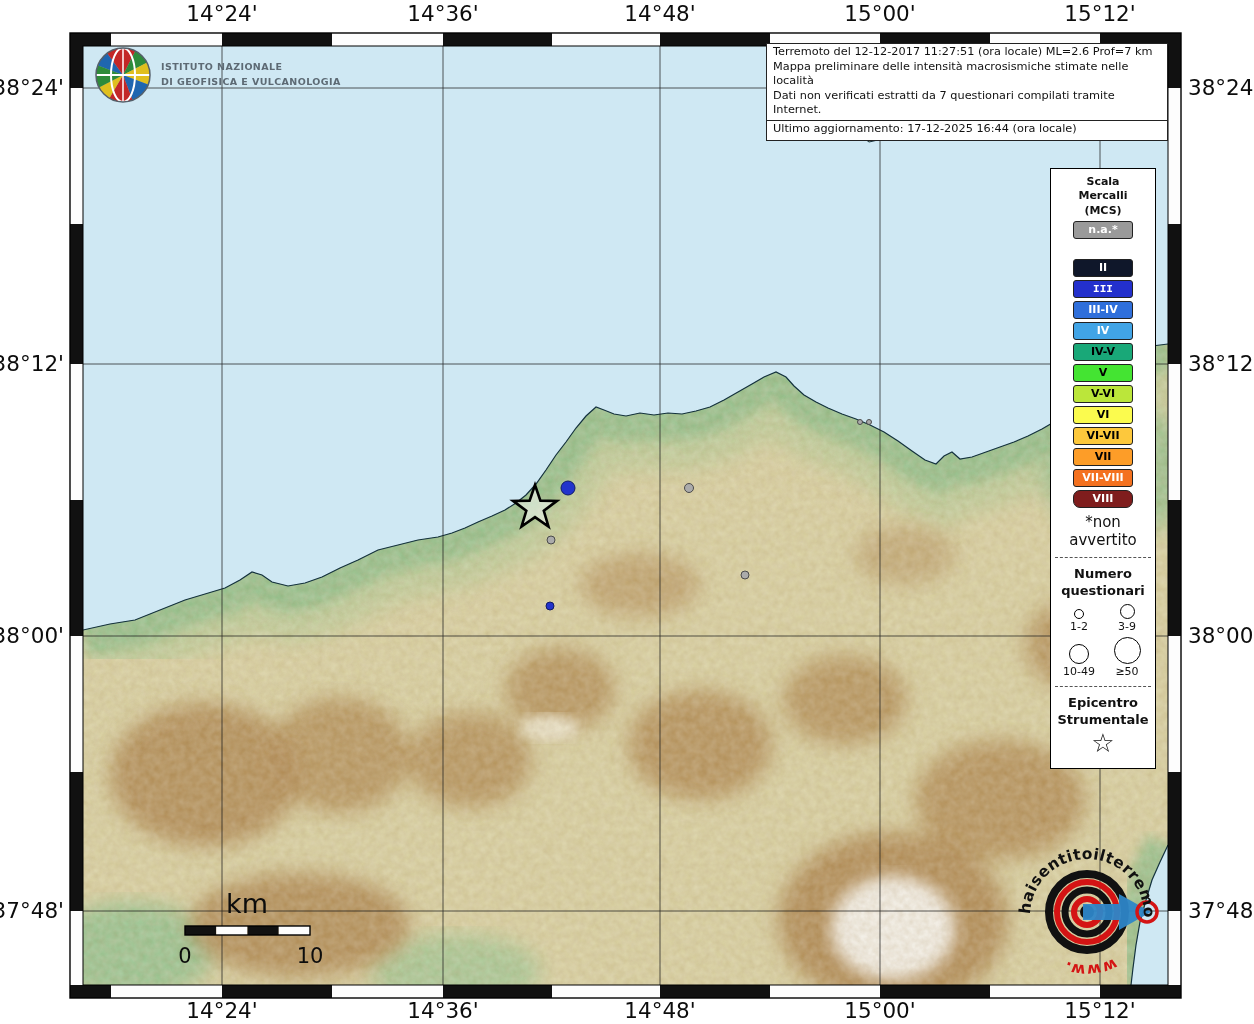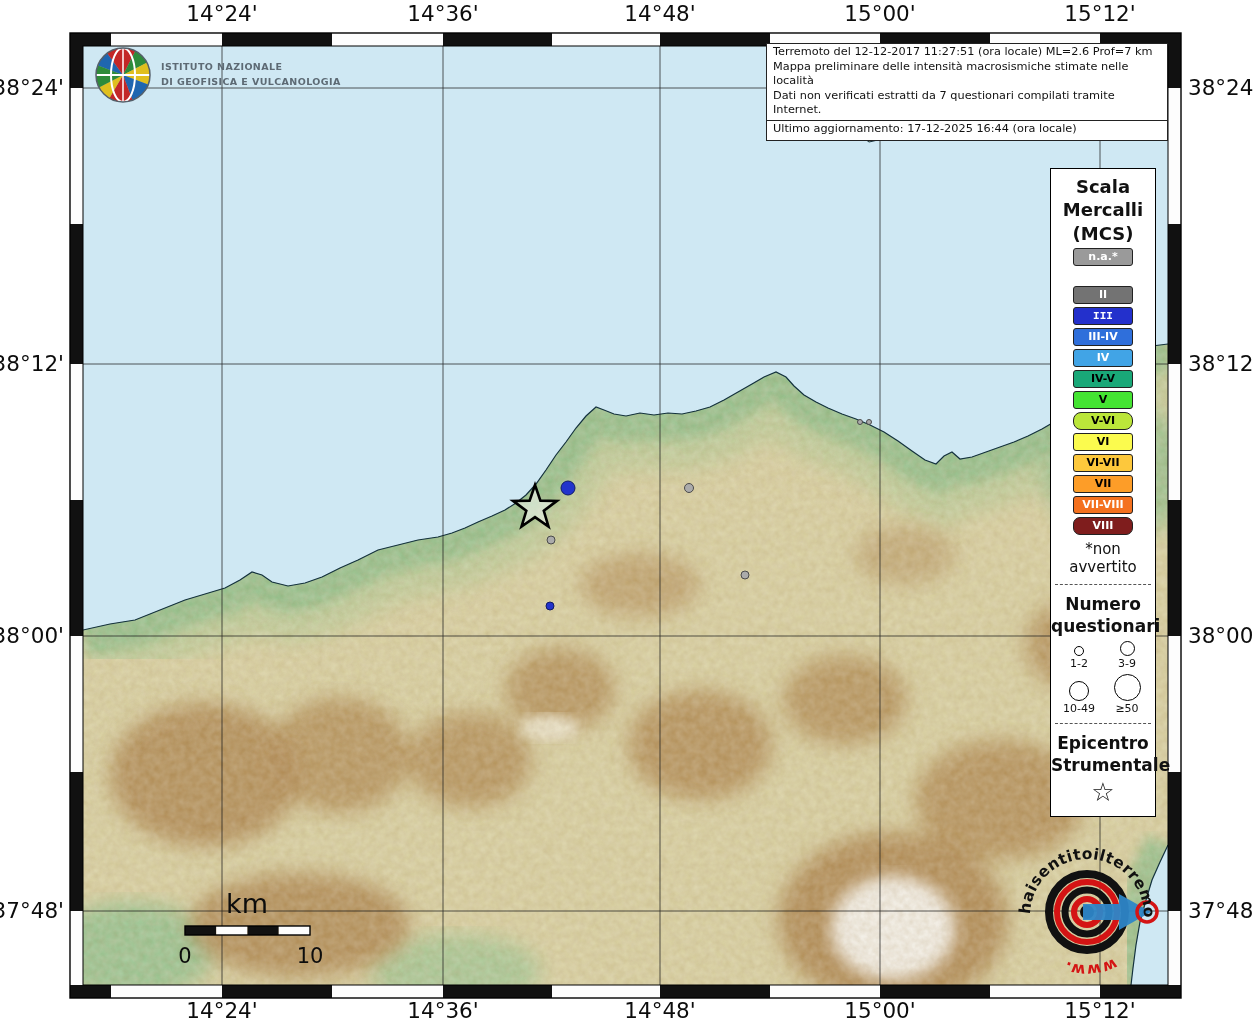--- a/index.html
+++ b/index.html
@@ -9,26 +9,26 @@
 
   .infobox{position:absolute;left:766px;top:43px;width:388px;background:#ffffff;
            border:1px solid #222;font-size:11.3px;line-height:14.6px;padding:1px 6px 2px;}
   .infobox .last{border-top:1px solid #222;margin:2px -6px 0;padding:1px 6px 1px;}
 
   .ingv{position:absolute;left:94px;top:46px;display:flex;align-items:center;gap:9px;}
   .ingv-text{font-size:9.5px;font-weight:bold;color:#5d6a74;letter-spacing:.4px;line-height:1.55;}
 
   .legend{position:absolute;left:1050px;top:168px;width:104px;background:#ffffff;
           border:1px solid #000;text-align:center;padding-bottom:10px;}
-  .legend-title{font-size:18px;font-weight:bold;line-height:1.3;padding-top:6px;}
+  .legend-title{font-size:11px;font-weight:bold;line-height:1.3;padding-top:6px;}
   .swatch{width:58px;height:16px;margin:3px auto;border:1px solid #222;border-radius:3px;
           font-size:11px;font-weight:bold;line-height:16px;}
   .footnote{font-size:15px;margin-top:5px;}
   .sep{border-top:1px dashed #555;margin:8px 4px;}
-  .qtitle{font-size:17px;font-weight:bold;line-height:1.3;text-align:center;}
+  .qtitle{font-size:13px;font-weight:bold;line-height:1.3;text-align:center;}
   .qgrid{display:grid;grid-template-columns:1fr 1fr;row-gap:4px;align-items:end;
          justify-items:center;padding:4px 4px 0;}
   .qcell{display:flex;flex-direction:column;align-items:center;gap:1px;}
   .qcirc{border:1.5px solid #000;border-radius:50%;background:#fff;}
   .q1{width:8px;height:8px;} .q2{width:13px;height:13px;}
   .q3{width:18px;height:18px;} .q4{width:25px;height:25px;}
   .qlabel{font-size:11px;}
   .star-glyph{font-size:26px;line-height:1.05;margin-top:2px;}
 </style>
 </head>
@@ -278,27 +278,27 @@
   <div class="last">Ultimo aggiornamento: 17-12-2025 16:44 (ora locale)</div>
 </div>
 
 <div class="legend">
   <div class="legend-title">
     <div>Scala</div>
     <div>Mercalli</div>
     <div>(MCS)</div>
   </div>
   <div class="swatch" style="background: rgb(154, 154, 154); color: rgb(255, 255, 255);">n.a.*</div>
-  <div class="swatch" style="background: #737373; color: rgb(255, 255, 255); margin-top: 20px;">II</div>
+  <div class="swatch" style="background: #0f172a; color: rgb(255, 255, 255); margin-top: 20px;">II</div>
   <div class="swatch" style="background: rgb(35, 48, 204); color: rgb(255, 255, 255); font-family: Liberation Mono, monospace;">III</div>
   <div class="swatch" style="background: rgb(47, 111, 219); color: rgb(255, 255, 255);">III-IV</div>
   <div class="swatch" style="background: rgb(65, 164, 230); color: rgb(255, 255, 255);">IV</div>
   <div class="swatch" style="background: rgb(25, 168, 120); color: rgb(0, 0, 0);">IV-V</div>
   <div class="swatch" style="background: rgb(68, 228, 50); color: rgb(0, 0, 0);">V</div>
-  <div class="swatch" style="background: rgb(187, 230, 58); color: rgb(0, 0, 0); border-radius: 8px;">V-VI</div>
+  <div class="swatch" style="background: rgb(187, 230, 58); color: rgb(0, 0, 0);">V-VI</div>
   <div class="swatch" style="background: rgb(251, 251, 78); color: rgb(0, 0, 0);">VI</div>
   <div class="swatch" style="background: rgb(253, 200, 60); color: rgb(0, 0, 0);">VI-VII</div>
   <div class="swatch" style="background: rgb(253, 157, 40); color: rgb(0, 0, 0);">VII</div>
   <div class="swatch" style="background: rgb(244, 113, 31); color: rgb(255, 255, 255);">VII-VIII</div>
   <div class="swatch" style="background: #7f1d1d; color: rgb(255, 255, 255); border-radius: 7px;">VIII</div>
   <div class="footnote">*non avvertito</div>
 
   <div class="sep"></div>
 
   <div class="qtitle">

